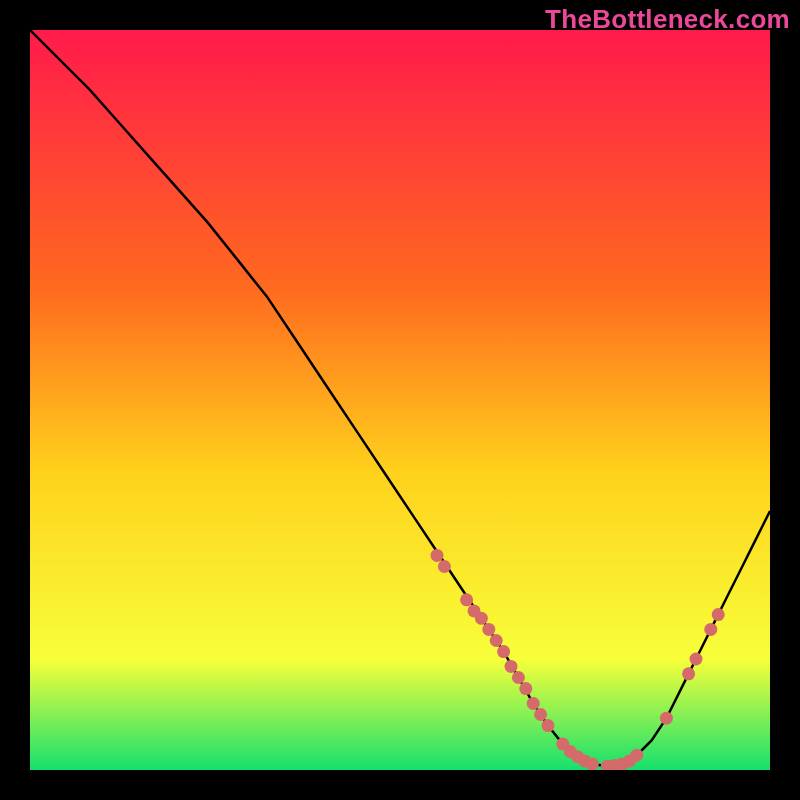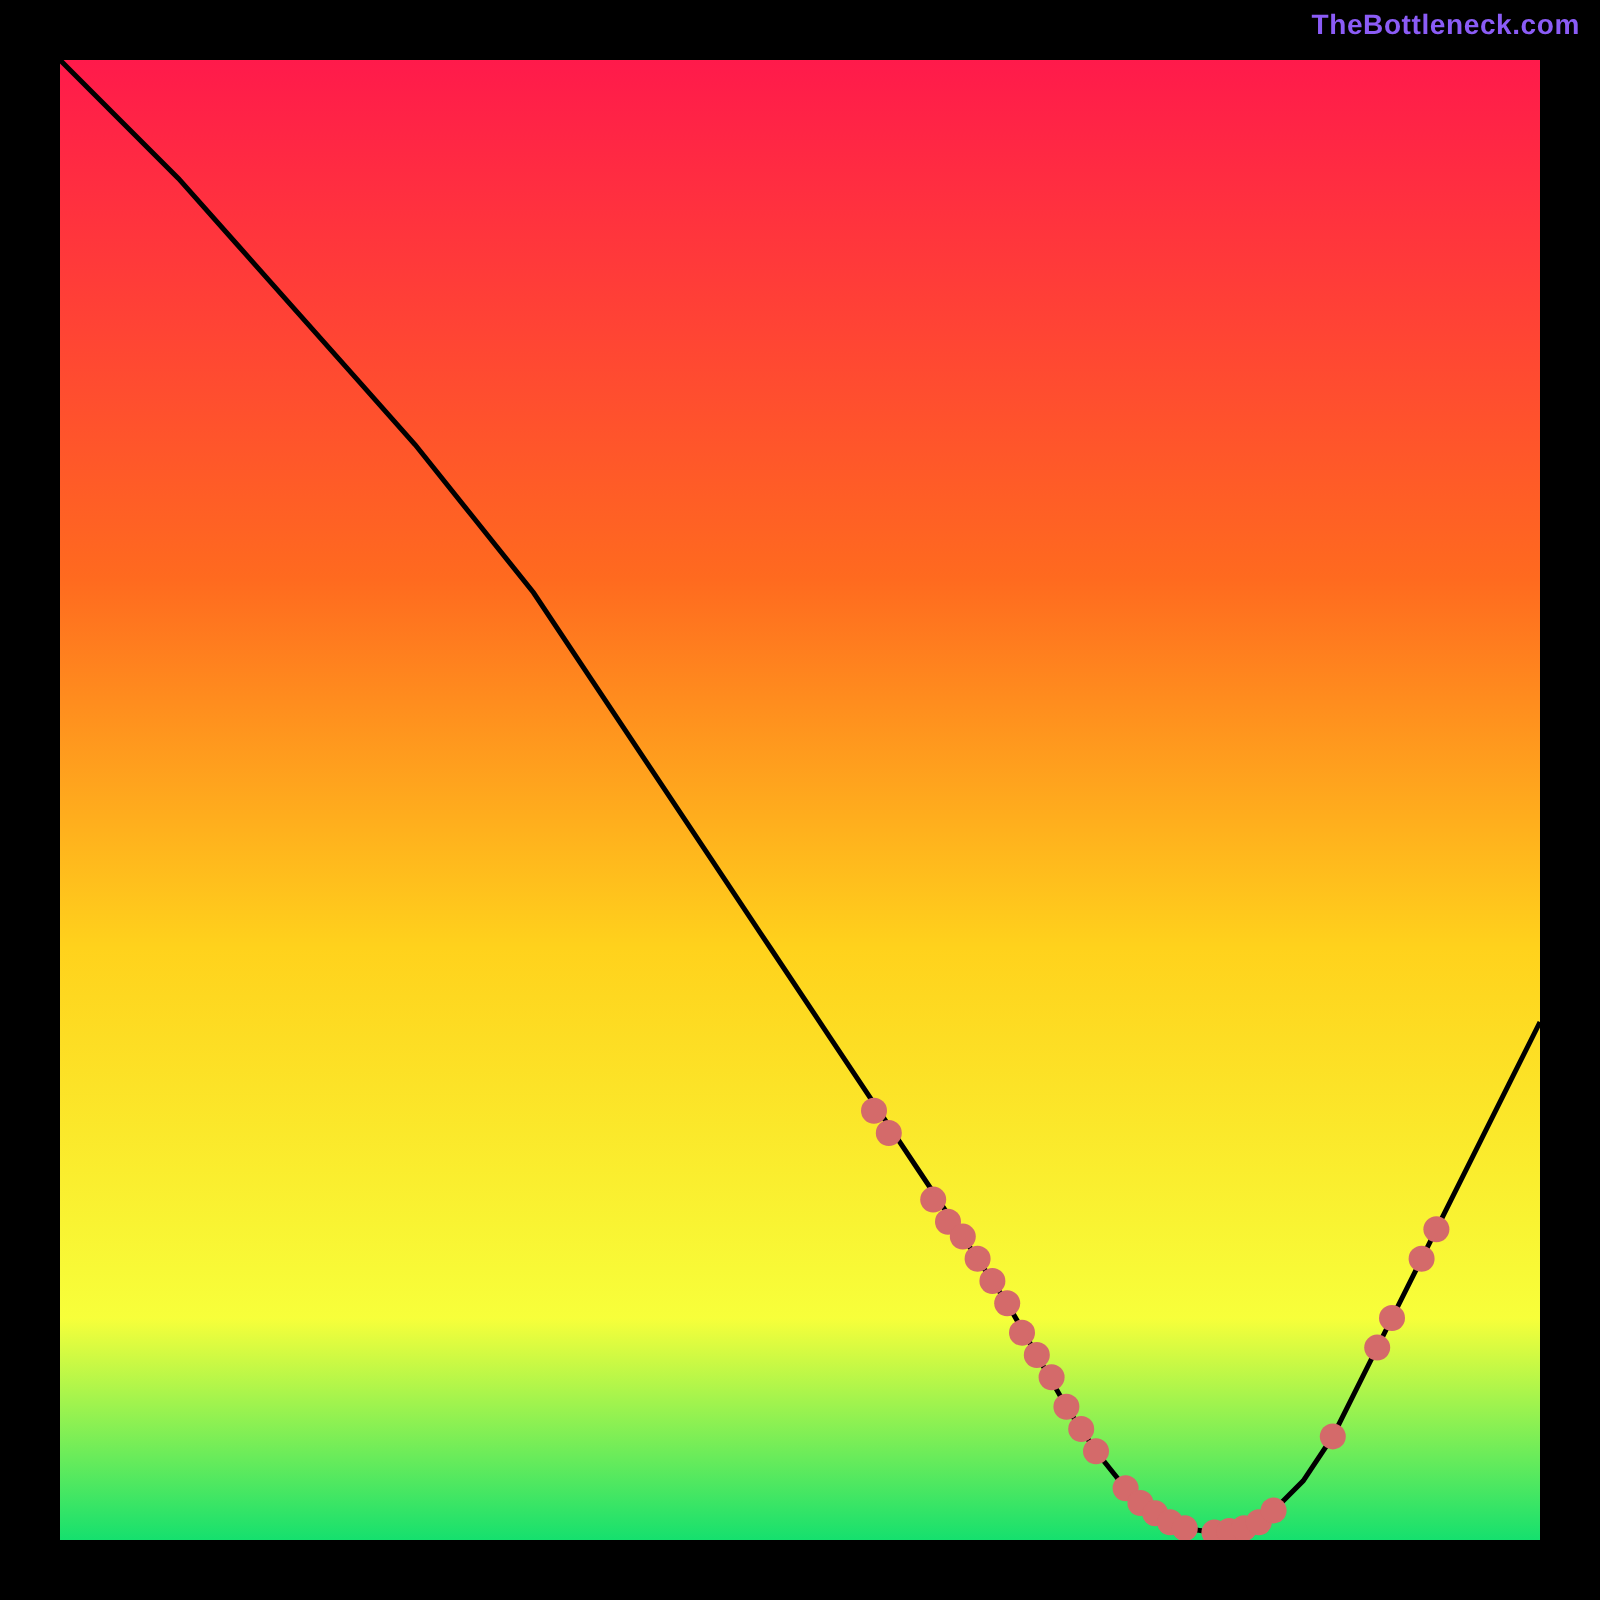--- a/index.html
+++ b/index.html
@@ -13,23 +13,23 @@
   .frame {
     position: relative;
     width: 800px;
     height: 800px;
     background: #000;
   }
   .watermark {
     position: absolute;
     top: 4px;
     right: 10px;
-    color: #8b5cf6;
+    color: #ec4899;
     font-family: Arial, Helvetica, sans-serif;
-    font-size: 14px;
+    font-size: 26px;
     font-weight: 600;
     letter-spacing: 0.3px;
     z-index: 5;
     margin-left: 36px;
   }
   .plot {
     position: absolute;
     left: 30px;
     top: 30px;
     width: 740px;

